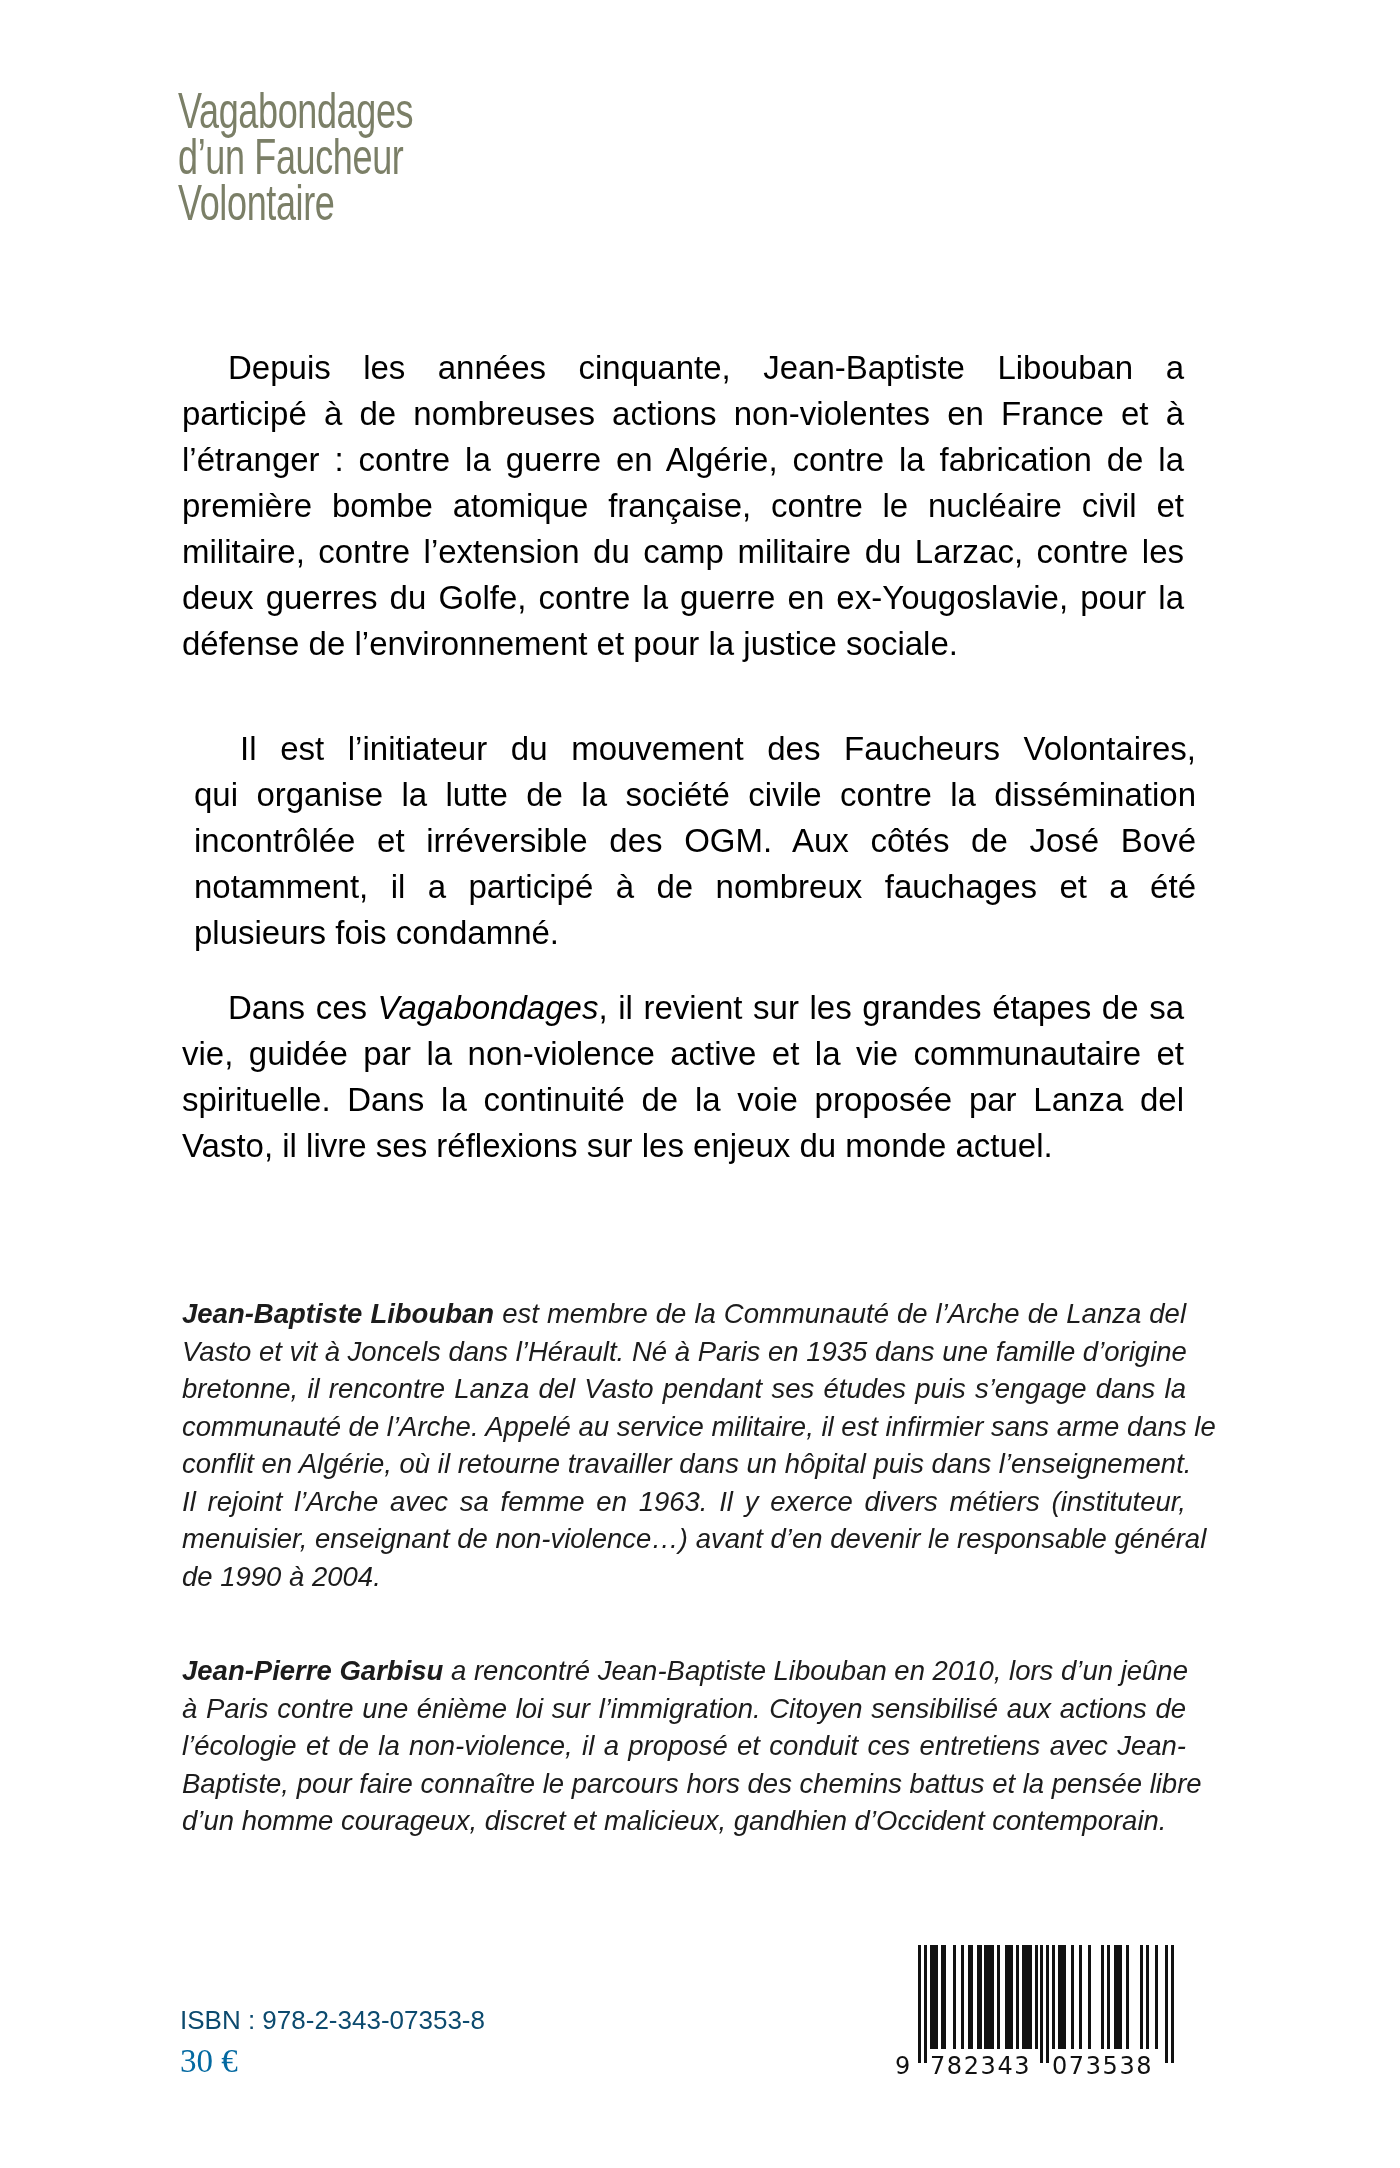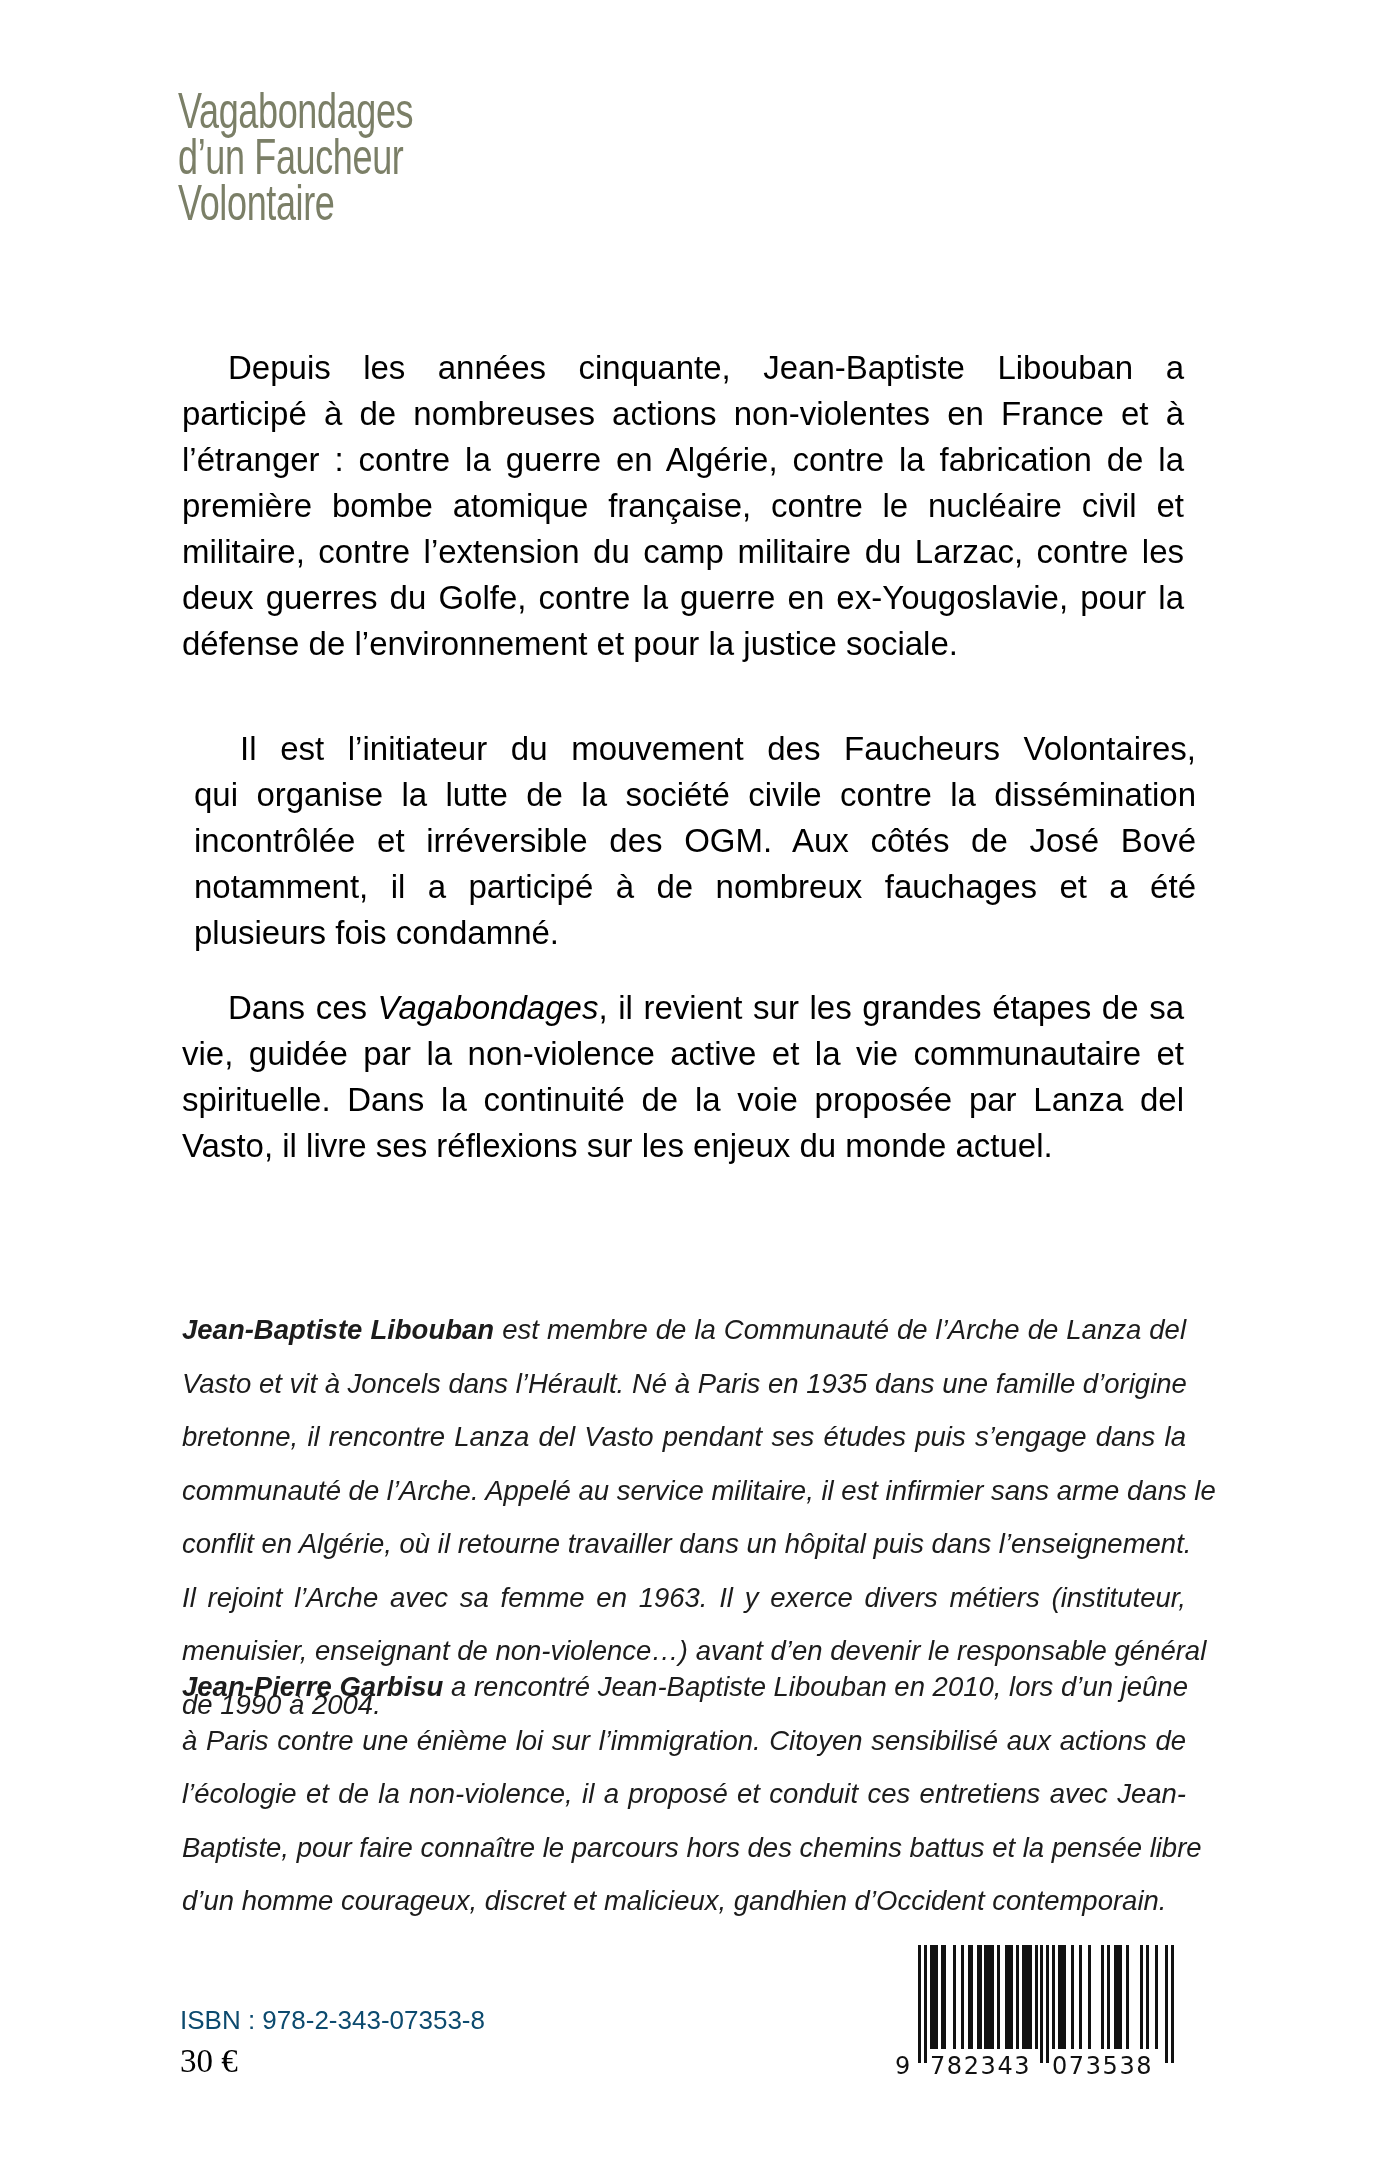--- a/index.html
+++ b/index.html
@@ -19,30 +19,30 @@
     font-size: 33px; color: #000000;
   }
   .line { display: block; text-align: justify; text-align-last: justify; white-space: nowrap; height: 46px; line-height: 46px; overflow: visible; }
   .line.last { text-align-last: left; }
   .line.indent { padding-left: 46px; }
   .bio-block {
     position: absolute; left: 182px; width: 1004px;
     font-family: "Liberation Sans", sans-serif;
     font-style: italic; font-size: 27.5px; color: #1c1c1c;
   }
-  .bio-line { display: block; text-align: justify; text-align-last: justify; white-space: nowrap; height: 37.5px; line-height: 37.5px; margin-top: 16px; }
+  .bio-line { display: block; text-align: justify; text-align-last: justify; white-space: nowrap; height: 37.5px; line-height: 37.5px; }
   .bio-line.last { text-align-last: left; }
   .bold { font-weight: bold; }
   .isbn {
     position: absolute; left: 180px; top: 2005px;
     font-family: "Liberation Sans", sans-serif; font-size: 26px; color: #0c4a6e;
   }
   .price {
     position: absolute; left: 180px; top: 2043px;
-    font-family: "Liberation Serif", serif; font-size: 33px; color: #000000;
+    font-family: "Liberation Serif", serif; font-size: 33px; color: #0369a1;
   }
   .barcode {
     position: absolute; left: 893px; top: 1942px; width: 300px; height: 142px;
   }
   .barcode svg { display: block; }
 </style>
 </head>
 <body>
 
 <div class="title">

